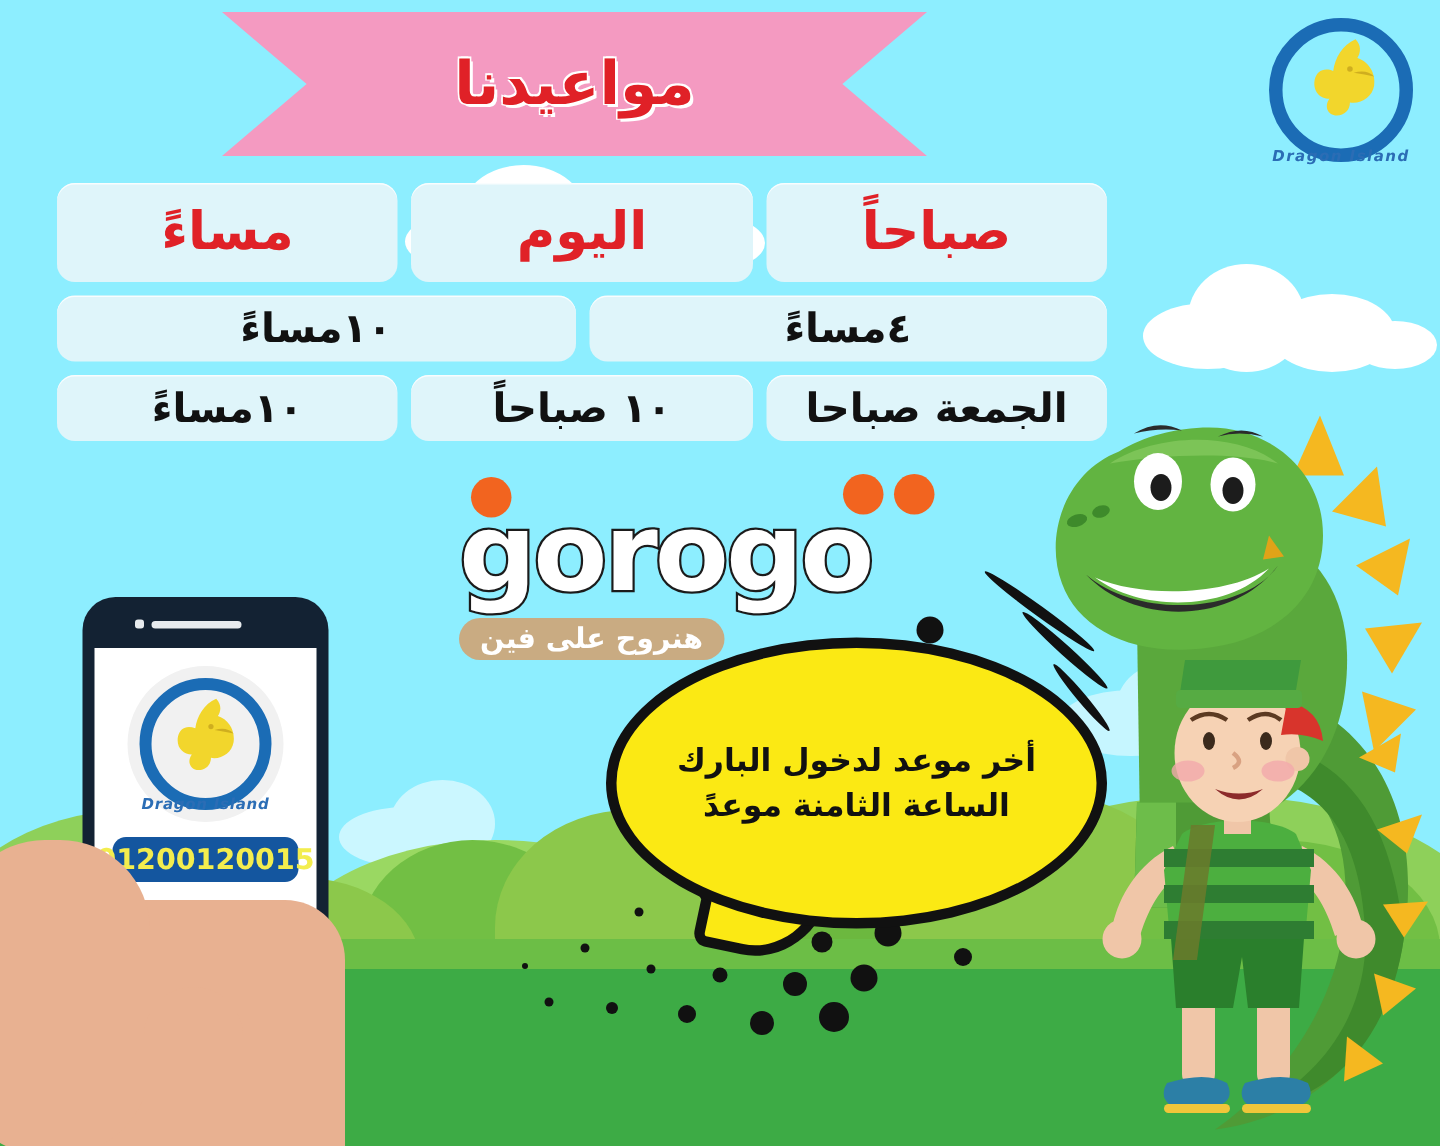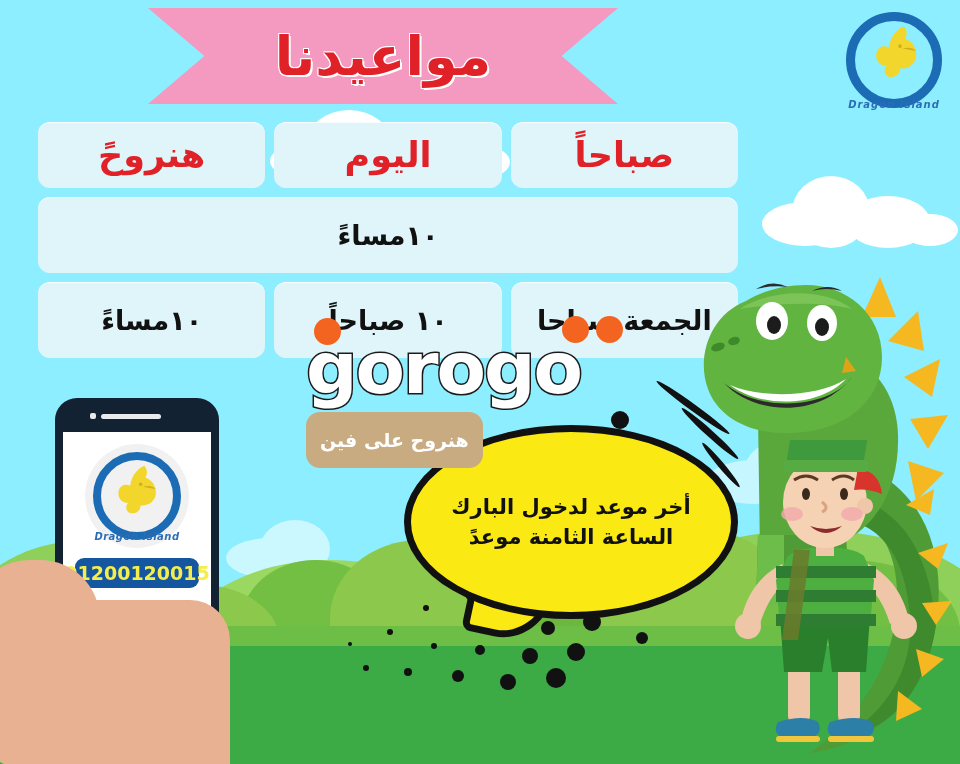--- a/index.html
+++ b/index.html
@@ -21,42 +21,42 @@
 
   .hill{position:absolute;border-radius:50%;}
   .ribbon-shape{
     position:absolute;left:148px;top:8px;width:470px;height:96px;
     background:#f49ac1;
     clip-path:polygon(0% 0%,100% 0%,88% 50%,100% 100%,0% 100%,12% 50%);
   }
   .ribbon-title{
     position:absolute;left:148px;top:8px;width:470px;height:96px;
     display:flex;align-items:center;justify-content:center;
-    color:#e02127;font-size:54px;font-weight:bold;direction:rtl;
+    color:#e02127;font-size:40px;font-weight:bold;direction:rtl;
     text-shadow:2px 2px 0 #ffffff, -1px -1px 0 #ffffff, 1px -1px 0 #fff, -1px 1px 0 #fff;
     letter-spacing:-1px;
   }
 
   
   .logo{position:absolute;right:12px;top:6px;width:108px;height:108px;}
   .logo-ring{
     position:absolute;inset:6px;border:9px solid #1b6cb5;border-radius:50%;
     background:transparent;
   }
   .logo-label{
     position:absolute;left:0;right:0;bottom:4px;text-align:center;
     font-size:10px;font-weight:bold;color:#2b6db5;
     letter-spacing:1px;font-style:italic;
   }
 
   
   .table{position:absolute;left:38px;top:122px;width:700px;}
   .trow{display:flex;flex-direction:row-reverse;gap:9px;margin-bottom:9px;}
   .cell{
-    flex:1;height:76px;background:#dff5fa;border-radius:12px;
+    flex:1;height:44px;background:#dff5fa;border-radius:12px;
     display:flex;align-items:center;justify-content:center;
     direction:rtl;text-align:center;
     box-shadow:0 1px 0 rgba(255,255,255,.8) inset;
   }
   .cell.head{height:66px;}
   .cell.head span{color:#e02127;font-size:35px;font-weight:bold;}
   .cell span{color:#111111;font-size:27px;font-weight:bold;line-height:1;}
   .cell.small span{font-size:21px;}
 
   
@@ -128,21 +128,21 @@
   .wm-text{
     font-size:72px;font-weight:bold;color:#ffffff;letter-spacing:-2px;
     font-family:"DejaVu Sans","Liberation Sans",sans-serif;
     -webkit-text-stroke:3px #1b1b1b;
     paint-order:stroke fill;
     line-height:.9;
   }
   .wm-dot{position:absolute;width:27px;height:27px;border-radius:50%;background:#f2641f;}
   .wm-tag{
     position:absolute;left:0;top:76px;background:#c9ab82;border-radius:14px;
-    padding:17px 14px;direction:rtl;
+    padding:3px 14px;direction:rtl;
   }
   .wm-tag span{color:#ffffff;font-size:19px;font-weight:bold;}
 </style>
 </head>
 <body>
 
 <div id="stage">
 
   <div class="sky"></div>
 
@@ -374,25 +374,28 @@
   <div class="table">
 
     <div class="trow">
       <div class="cell head">
         <span>صباحاً</span>
       </div>
       <div class="cell head">
         <span>اليوم</span>
       </div>
       <div class="cell head">
-        <span>هنروحً</span>
+        <span>مساءً</span>
       </div>
     </div>
 
     <div class="trow">
+      <div class="cell">
+        <span>٤مساءً</span>
+      </div>
       <div class="cell">
         <span>١٠مساءً</span>
       </div>
     </div>
 
     <div class="trow">
       <div class="cell">
         <span>الجمعة صباحا</span>
       </div>
       <div class="cell">

